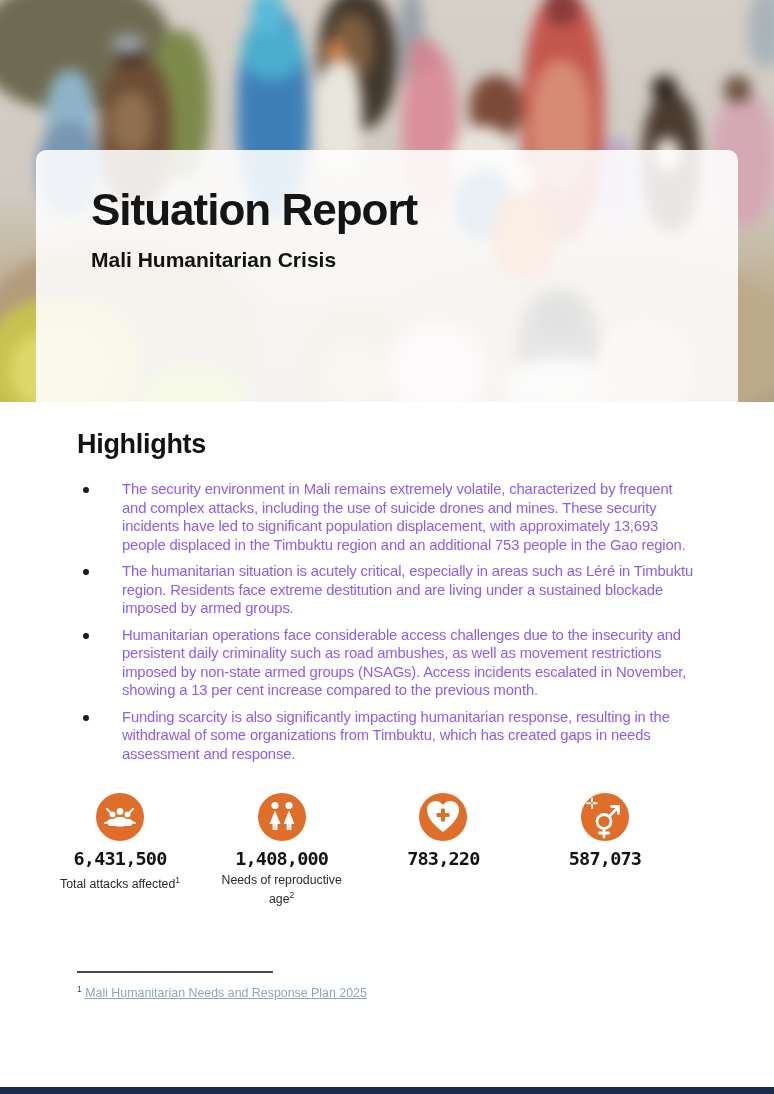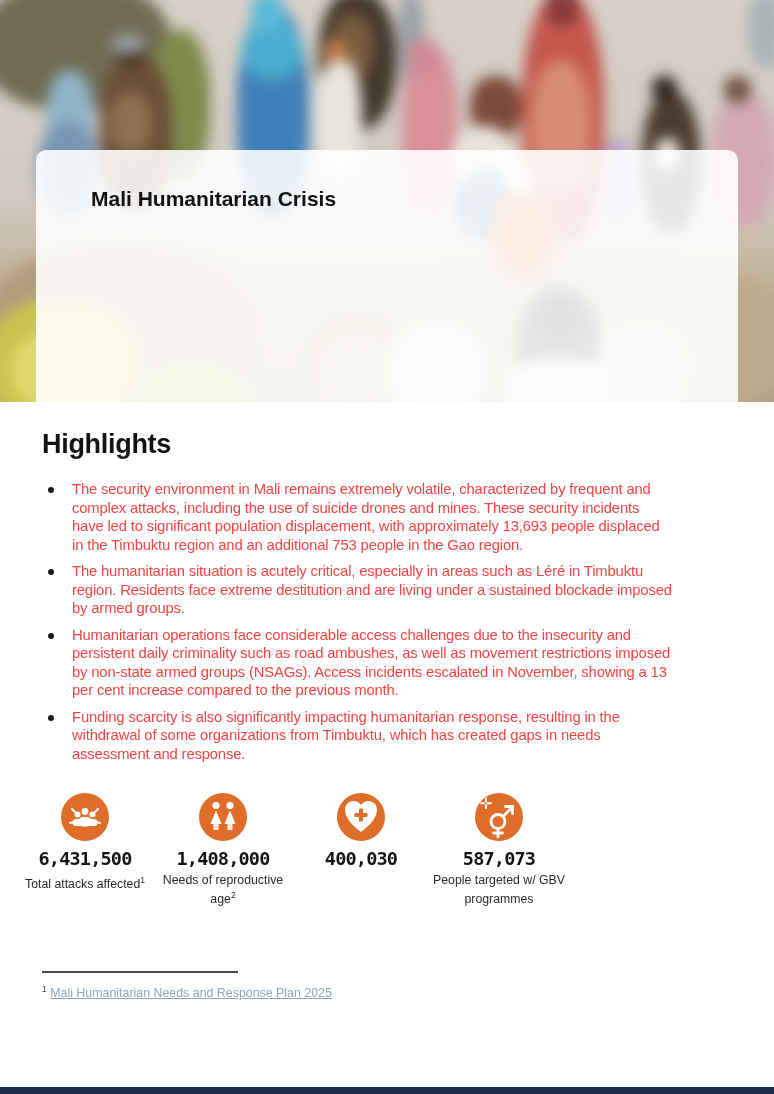--- a/index.html
+++ b/index.html
@@ -83,31 +83,31 @@
     display: flex; align-items: center; justify-content: center;
   }
   .report-title {
     font-size: 44px; line-height: 46px; font-weight: 800; color: #151515;
     letter-spacing: -1px; margin-bottom: 15px;
   }
   .report-subtitle { font-size: 21px; font-weight: 700; color: #121212; margin-bottom: 11px; }
   .report-date { font-size: 14.5px; font-weight: 700; color: #ED6F2E; letter-spacing: 0.2px; }
 
   
-  .content { position: absolute; top: 402px; left: 0; width: 756px; padding: 26px 60px 0 42px; background:#fff; }
+  .content { position: absolute; top: 402px; left: 0; width: 756px; padding: 26px 60px 0 77px; background:#fff; }
   .highlights-heading {
     font-size: 27px; line-height: 32px; font-weight: 800; color: #131313;
     letter-spacing: -0.3px; margin-bottom: 20px;
   }
   .bullet { display: flex; margin-bottom: 8px; }
   .bullet-dot { flex: 0 0 6px; width: 6px; height: 6px; border-radius: 50%; background: #1c1c1c; margin: 7px 18px 0 6px; }
-  .bullet p { width: 600px; font-size: 14.8px; line-height: 18.5px; color: #ef4444; letter-spacing: -0.15px; }
-
-  
-  .stats { display: flex; justify-content: flex-start; width: 623px; margin: 30px 0 0 -26px; }
+  .bullet p { width: 600px; font-size: 14.8px; line-height: 18.5px; color: #8b5cf6; letter-spacing: -0.15px; margin-left: 15px; }
+
+  
+  .stats { display: flex; justify-content: space-between; width: 623px; margin: 30px 0 0 -26px; }
   .stat { width: 138px; display: flex; flex-direction: column; align-items: center; text-align: center; }
   .stat-icon { width: 48px; height: 48px; border-radius: 50%; background: #DF6E2A;
     display: flex; align-items: center; justify-content: center; margin-bottom: 7px; }
   .stat-icon svg { width: 48px; height: 48px; }
   .stat-value { font-family: "DejaVu Sans Mono", monospace; font-weight: 700; font-size: 18.5px;
     letter-spacing: -0.8px; color: #141414; margin-bottom: 4px; }
   .stat-label { font-size: 12.3px; line-height: 15px; color: #2a2a2a; max-width: 138px; }
   .stat-label sup { font-size: 8.5px; }
 
   
@@ -169,20 +169,21 @@
         <div class="pb-fgtan2"></div>
       <div class="pb-fgwhite"></div>
       <div class="pb-fgdark"></div>
         <div class="pb-fgbun"></div>
         <div class="pb-fgshoul"></div>
       <div class="pb-fgbeige"></div>
     </div>
   </div>
 
   <div class="header-card">
+    <div class="report-title">Situation Report</div>
     <div class="report-subtitle">Mali Humanitarian Crisis</div>
   </div>
 
   <div class="content">
     <div class="highlights-heading">Highlights</div>
 
     <div class="bullets">
       <div class="bullet">
         <span class="bullet-dot"></span>
         <p>The security environment in Mali remains extremely volatile, characterized by frequent and complex attacks, including the use of suicide drones and mines. These security incidents have led to significant population displacement, with approximately 13,693 people displaced in the Timbuktu region and an additional 753 people in the Gao region.</p>
@@ -249,21 +250,21 @@
       <div class="stat">
         <div class="stat-icon">
           <svg viewBox="0 0 48 48">
             <path fill="#fff" d="M24 39 C12 30 8 23 8 16.5 C8 11.8 11.8 8 16.5 8 C19.6 8 22.4 9.6 24 12.1 C25.6 9.6 28.4 8 31.5 8 C36.2 8 40 11.8 40 16.5 C40 23 36 30 24 39 Z"></path>
             <g fill="#DF6E2A">
               <rect x="22" y="15.5" width="4" height="13" rx="1"></rect>
               <rect x="17.5" y="20" width="13" height="4" rx="1"></rect>
             </g>
           </svg>
         </div>
-        <div class="stat-value">400,030</div>
+        <div class="stat-value">783,220</div>
       </div>
 
       <div class="stat">
         <div class="stat-icon">
           <svg viewBox="0 0 48 48">
             <g stroke="#fff" stroke-width="2.8" fill="none" stroke-linecap="round">
               <circle cx="23" cy="28.5" r="7"></circle>
               <line x1="28" y1="23.5" x2="36.5" y2="15"></line>
               <polyline points="30.5,13.5 37.5,13.5 37.5,20.5"></polyline>
               <line x1="23" y1="35.5" x2="23" y2="44"></line>
@@ -271,21 +272,20 @@
             </g>
             <g stroke="#fff" stroke-width="2" stroke-linecap="round">
               <line x1="11" y1="5.5" x2="11" y2="8.5"></line>
               <line x1="11" y1="12" x2="11" y2="15"></line>
               <line x1="6.2" y1="10.2" x2="9.2" y2="10.2"></line>
               <line x1="12.8" y1="10.2" x2="15.8" y2="10.2"></line>
             </g>
           </svg>
         </div>
         <div class="stat-value">587,073</div>
-        <div class="stat-label"><span>People targeted w/ GBV programmes</span><sup></sup></div>
       </div>
 
     </div>
 
     <div class="footnotes">
       <div class="fn-rule"></div>
       <div class="fn-line">
         <sup>1</sup>
         <a class="fn-link">Mali Humanitarian Needs and Response Plan 2025</a>
       </div>

